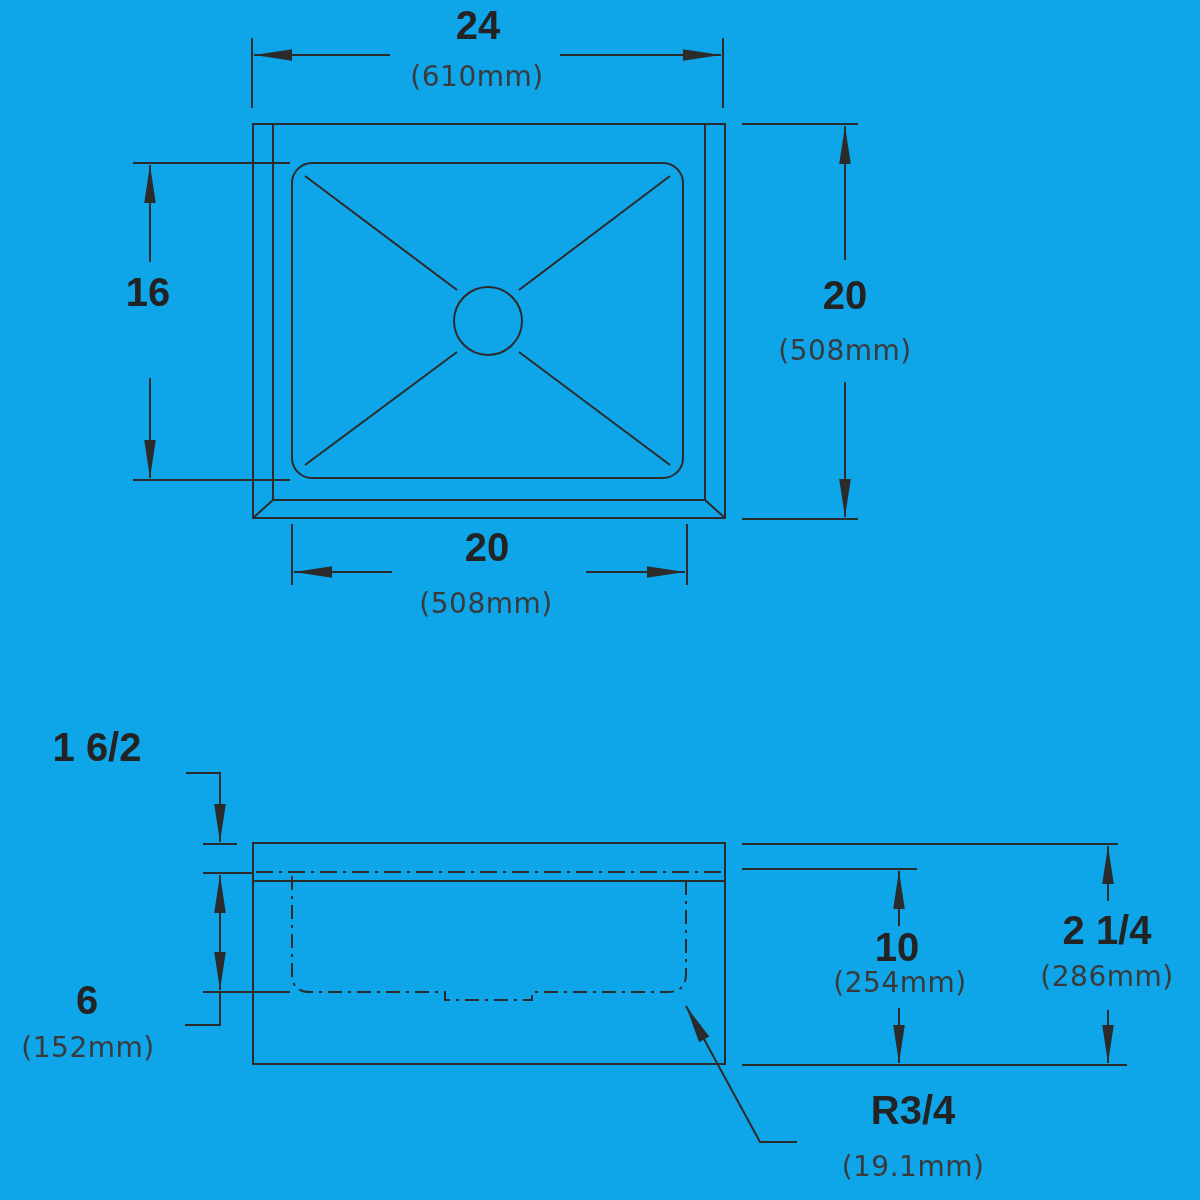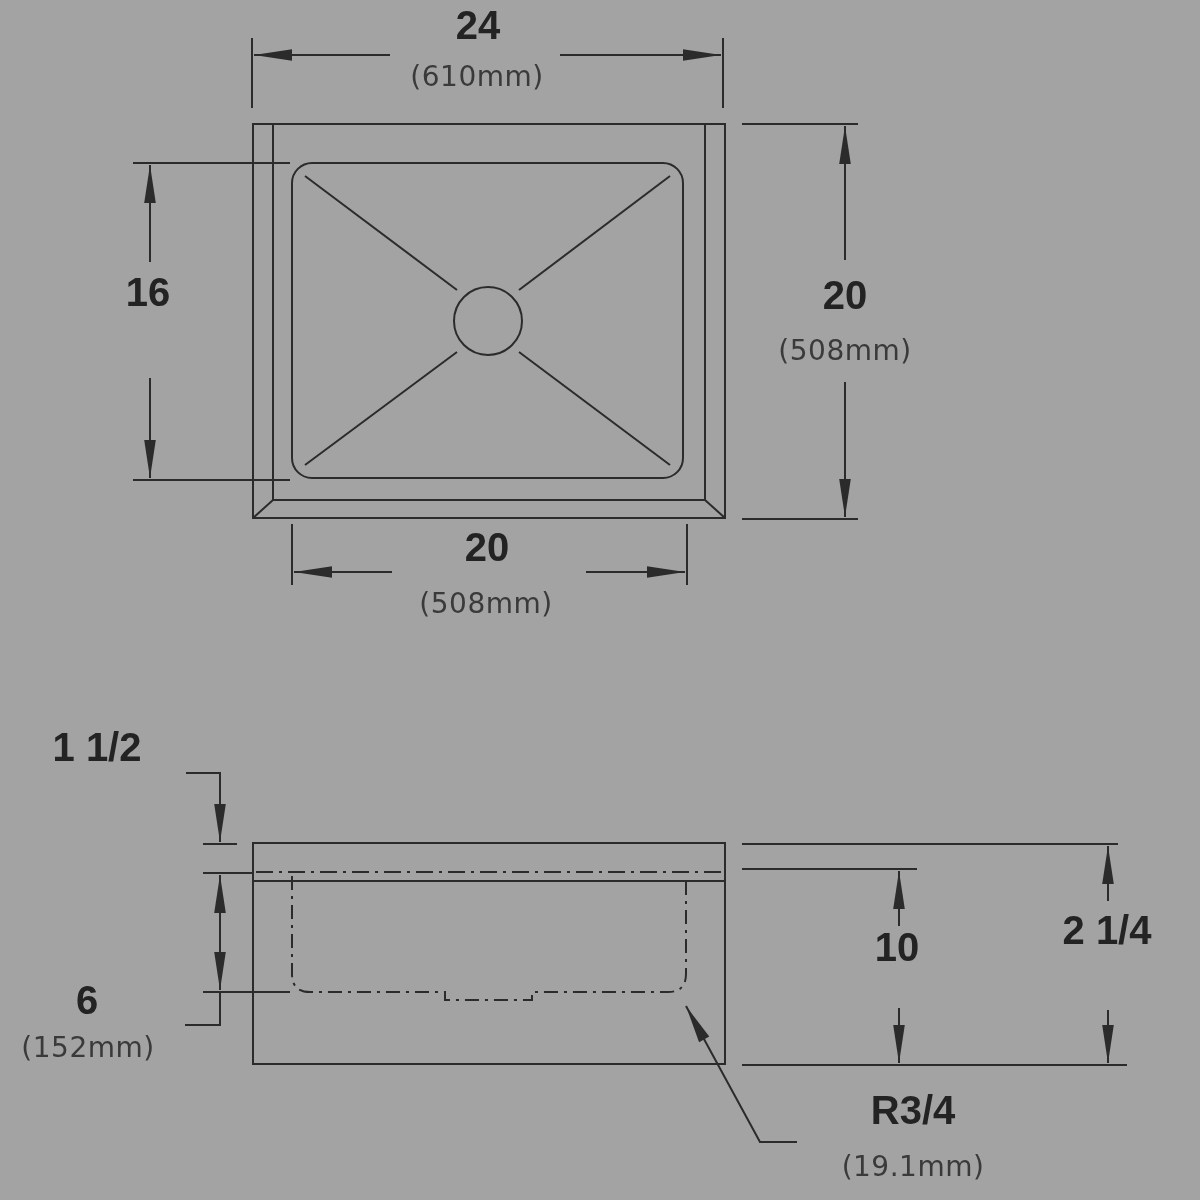--- a/index.html
+++ b/index.html
@@ -1,19 +1,19 @@
 <!DOCTYPE html>
 <html><head>
 <meta charset="utf-8">
 <style>
   html,body{margin:0;padding:0;background:#ffffff;}
   .canvas{
     position:relative;
     width:1200px;height:1200px;
-    background:#a3a3a3;
+    background:#0ea5e9;
     overflow:hidden;
     font-family:"Liberation Sans",sans-serif;
   }
   .canvas svg{position:absolute;left:0;top:0;}
   .lbl{
     position:absolute;
     transform:translate(-50%,-50%);
     white-space:nowrap;
     line-height:1;
     user-select:none;
@@ -119,25 +119,27 @@
   <div class="lbl mm" style="left:477px;top:77px">(610mm)</div>
 
   <div class="lbl in" style="left:148px;top:292px">16</div>
 
   <div class="lbl in" style="left:845px;top:295px">20</div>
   <div class="lbl mm" style="left:845px;top:351px">(508mm)</div>
 
   <div class="lbl in" style="left:487px;top:547px">20</div>
   <div class="lbl mm" style="left:486px;top:604px">(508mm)</div>
 
-  <div class="lbl in" style="left:97px;top:747px">1 1/2</div>
+  <div class="lbl in" style="left:97px;top:747px">1 6/2</div>
 
   <div class="lbl in" style="left:87px;top:1000px">6</div>
   <div class="lbl mm" style="left:88px;top:1048px">(152mm)</div>
 
   <div class="lbl in" style="left:897px;top:947px">10</div>
+  <div class="lbl mm" style="left:900px;top:983px">(254mm)</div>
 
   <div class="lbl in" style="left:1107px;top:930px">2 1/4</div>
+  <div class="lbl mm" style="left:1107px;top:977px">(286mm)</div>
 
   <div class="lbl in" style="left:913px;top:1110px">R3/4</div>
   <div class="lbl mm" style="left:913px;top:1167px">(19.1mm)</div>
 
 </div>
 
 </body></html>

